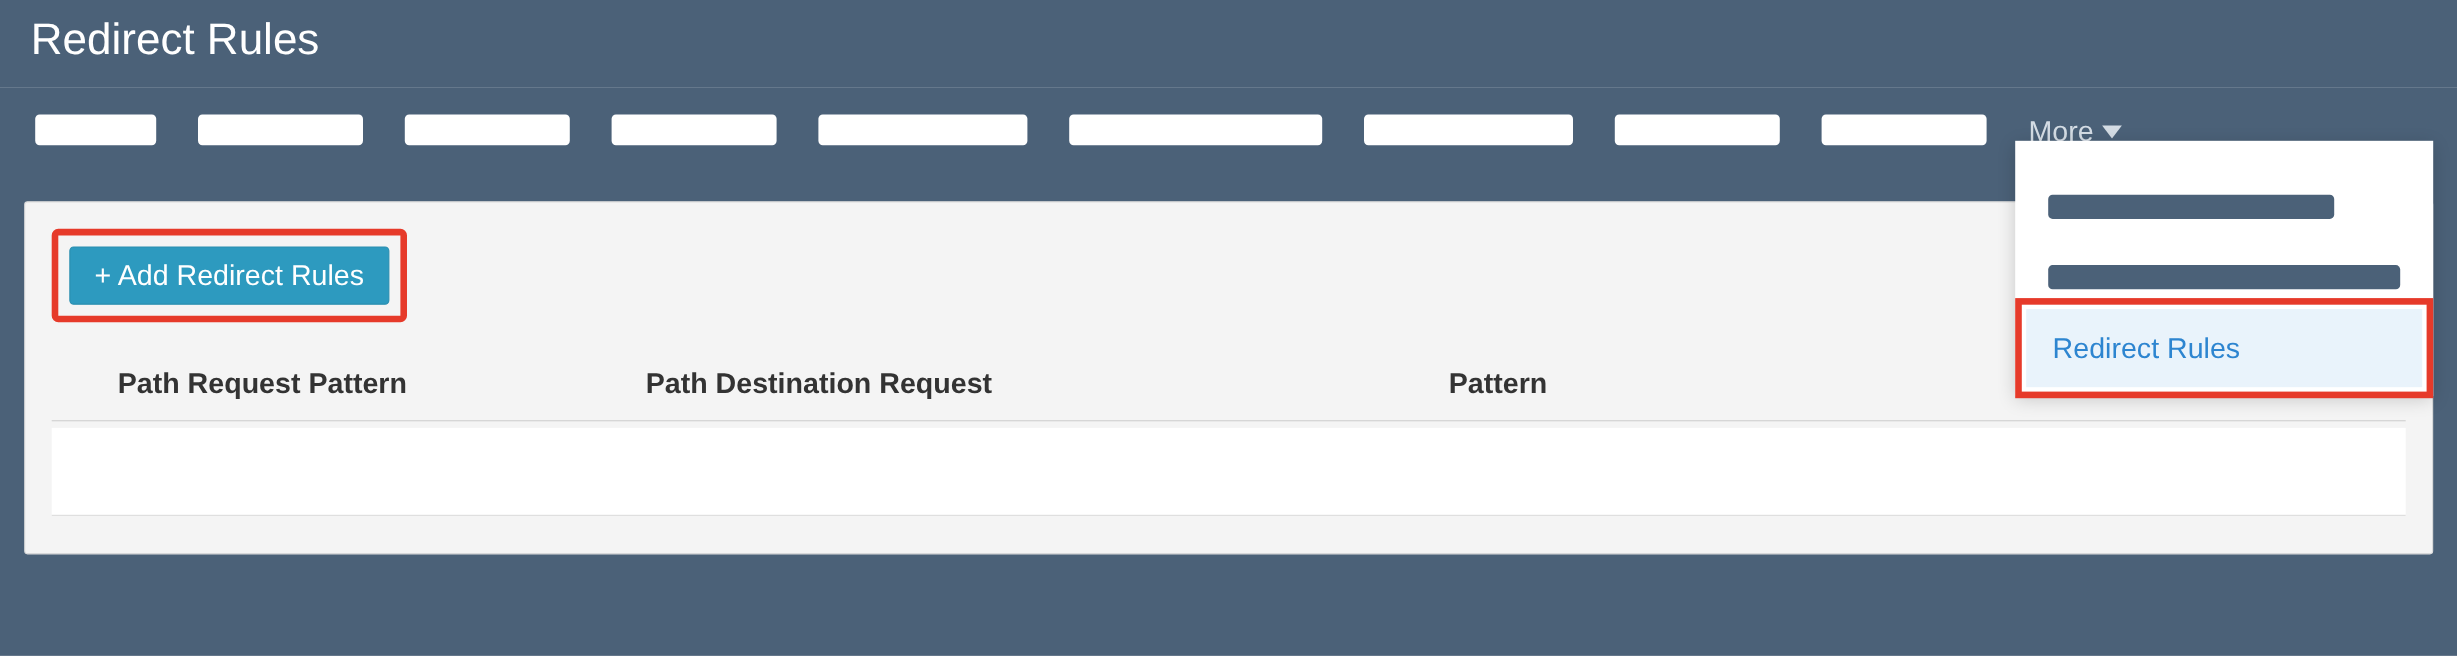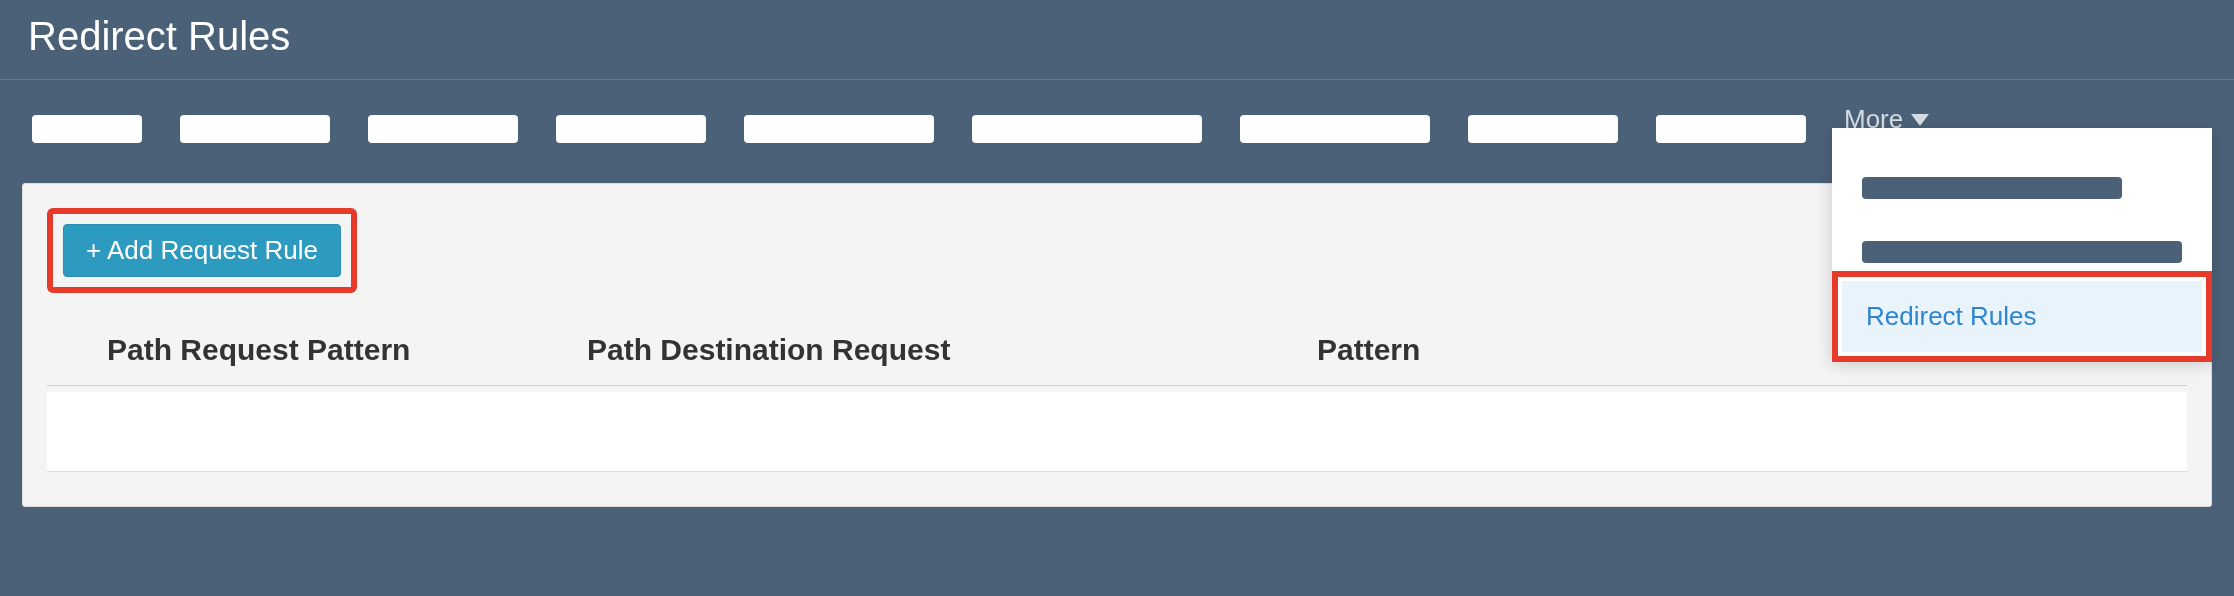--- a/index.html
+++ b/index.html
@@ -19,21 +19,21 @@
   }
   .page-title {
     color: #ffffff;
     font-size: 40px;
     font-weight: 300;
     padding: 14px 28px 20px 28px;
     border-bottom: 1px solid rgba(255,255,255,0.15);
   }
   .tabbar {
     display: flex;
-    align-items: flex-end;
+    align-items: flex-start;
     gap: 38px;
     padding: 24px 32px 10px 32px;
     position: relative;
   }
   .tab {
     background: #ffffff;
     height: 28px;
     border-radius: 4px;
     flex-shrink: 0;
   }
@@ -80,21 +80,21 @@
     font-weight: 400;
     cursor: pointer;
   }
   .tbl { width: 100%; }
   .tbl-head {
     display: flex;
     padding: 12px 0 18px 0;
     border-bottom: 1px solid #cfcfcf;
   }
   .th {
-    font-size: 30px;
+    font-size: 26px;
     font-weight: 600;
     color: #333;
   }
   .th1 { width: 60px; }
   .th2 { width: 480px; }
   .th3 { width: 730px; }
   .th4 { width: 300px; }
   .tbl-row {
     height: 80px;
     background: #ffffff;
@@ -171,21 +171,21 @@
       <div class="dd-item active-wrap">
         <div class="dd-active-box">
           <div class="dd-active-inner">Redirect Rules</div>
         </div>
       </div>
     </div>
   </div>
 
   <div class="panel">
     <div class="add-wrap">
-      <button class="add-btn">+ Add Request Rule</button>
+      <button class="add-btn">+ Add Redirect Rules</button>
     </div>
 
     <div class="tbl">
       <div class="tbl-head">
         <div class="th th1"></div>
         <div class="th th2">Path Request Pattern</div>
         <div class="th th3">Path Destination Request</div>
         <div class="th th4">Pattern</div>
       </div>
       <div class="tbl-row"></div>

